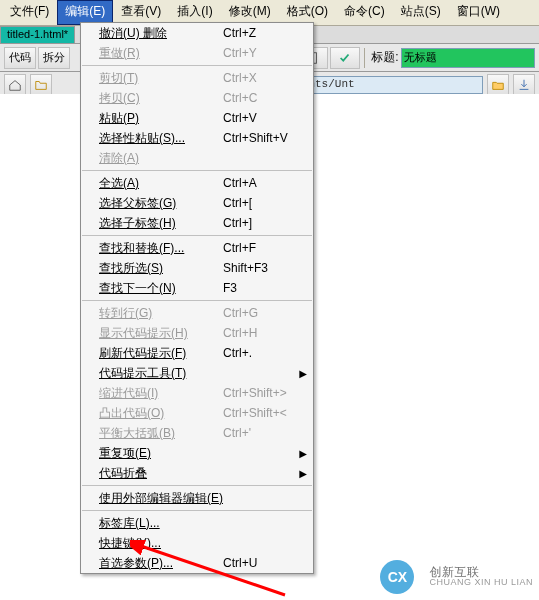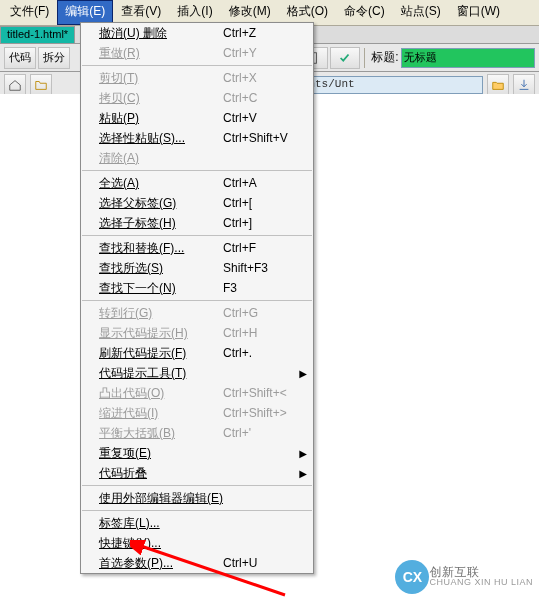--- a/index.html
+++ b/index.html
@@ -26,21 +26,21 @@
 
 .dropdown { position:absolute; top:22px; left:80px; width:234px; background:#f5f5f5; border:1px solid #8c8c8c; box-shadow:2px 2px 3px rgba(0,0,0,0.3); z-index:100; }
 .dd-row { display:flex; align-items:center; height:20px; padding:0 6px 0 18px; cursor:default; position:relative; }
 .dd-row.disabled { color:#9b9b9b; }
 .dd-label { flex:1; white-space:nowrap;text-decoration:underline; }
 .dd-short { text-align:left; min-width:84px; font-size:12px; }
 .dd-sep { height:1px; background:#c0c0c0; margin:2px 1px; }
 .dd-arrow { position:absolute; right:6px; font-size:10px; }
 
 .annotation-arrow { position:absolute; left:130px; top:540px; z-index:200; pointer-events:none; }
-.watermark { position:absolute; right:6px; bottom:6px; z-index:300; display:flex; align-items:center; gap:0; opacity:0.85; }
+.watermark { position:absolute; right:6px; bottom:6px; z-index:300; display:flex; align-items:center; gap:15px; opacity:0.85; }
 .watermark .logo { width:34px; height:34px; border-radius:50%; background:#36a0da; display:flex; align-items:center; justify-content:center; color:#fff; font-weight:bold; font-size:14px; font-family:Arial; }
 .watermark .wm-txt { font-size:9px; color:#888; line-height:10px; letter-spacing:0.5px; font-family:Arial; }
 
 svg.icon { width:14px; height:14px; }
 </style>
 </head>
 <body>
 
 <div class="menubar" id="menubar">
     <div class="menubar-item">文件(F)</div>
@@ -191,26 +191,26 @@
     <div class="dd-row">
       <span class="dd-label">刷新代码提示(F)</span>
       <span class="dd-short">Ctrl+.</span>
     </div>
     <div class="dd-row">
       <span class="dd-label">代码提示工具(T)</span>
       <span class="dd-short"></span>
       <span class="dd-arrow">▶</span>
     </div>
     <div class="dd-row disabled">
+      <span class="dd-label">缩进代码(I)</span>
+      <span class="dd-short">Ctrl+Shift+&gt;</span>
+    </div>
+    <div class="dd-row disabled">
       <span class="dd-label">凸出代码(O)</span>
       <span class="dd-short">Ctrl+Shift+&lt;</span>
-    </div>
-    <div class="dd-row disabled">
-      <span class="dd-label">缩进代码(I)</span>
-      <span class="dd-short">Ctrl+Shift+&gt;</span>
     </div>
     <div class="dd-row disabled">
       <span class="dd-label">平衡大括弧(B)</span>
       <span class="dd-short">Ctrl+'</span>
     </div>
     <div class="dd-row">
       <span class="dd-label">重复项(E)</span>
       <span class="dd-short"></span>
       <span class="dd-arrow">▶</span>
     </div>

